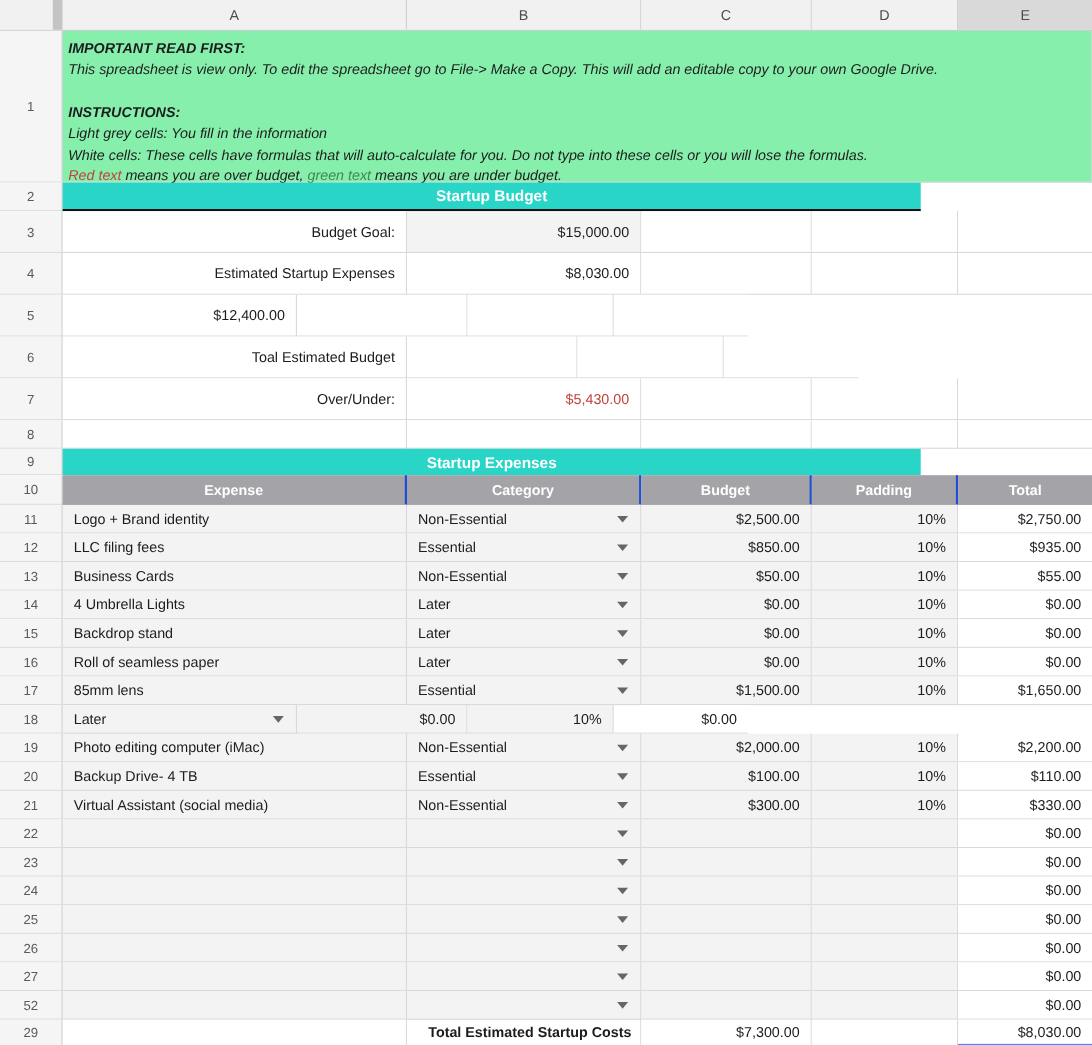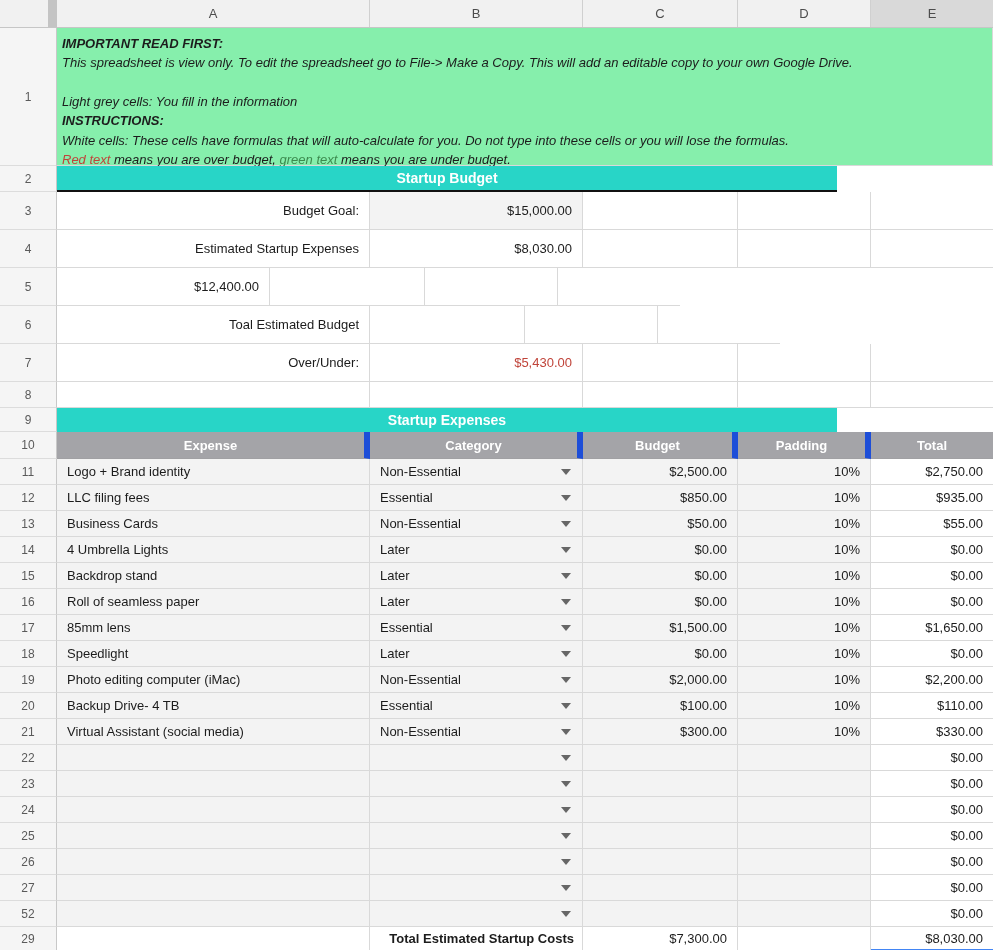--- a/index.html
+++ b/index.html
@@ -42,21 +42,21 @@
   .titlebar{width:780px;box-sizing:border-box;background:var(--teal,#28d5c7);color:#fff;
             font-weight:bold;font-size:14px;display:flex;align-items:center;justify-content:center;}
   .black-under{border-bottom:2px solid #111;}
   
   .br{height:38px;}
   .r8{height:26px;}
   
   .r10{height:27px;border-radius:10px;}
   .hcell{box-sizing:border-box;display:flex;align-items:center;justify-content:center;
          background:var(--hdrgrey,#a4a4a8);color:#fff;font-weight:bold;font-size:13px;
-         border-right:6px solid #1d4ed8;border-bottom:1px solid #a0a0a3;}
+         border-right:2px solid #1d4ed8;border-bottom:1px solid #a0a0a3;}
   .hcell.ce{border-right:0;}
   
   .erow{height:26px;}
   .dd-cell{position:relative;}
   .dd-arrow{position:absolute;right:11px;top:50%;margin-top:-3px;width:0;height:0;
             border-left:5px solid transparent;border-right:5px solid transparent;border-top:6px solid #666;}
   
   .r29{height:24px;}
   .blue-under{border-bottom:2px solid var(--blue,#4285f4);}
 </style>
@@ -74,22 +74,22 @@
     <div class="colhdr cd">D</div>
     <div class="colhdr ce selected">E</div>
   </div>
 
   <div class="row r1">
     <div class="rh">1</div>
     <div class="cell note-cell" style="display:block;">
       <div class="note-line bold">IMPORTANT READ FIRST:</div>
       <div class="note-line">This spreadsheet is view only. To edit the spreadsheet go to File-&gt; Make a Copy. This will add an editable copy to your own Google Drive.</div>
       <div class="note-blank"></div>
+      <div class="note-line bold">INSTRUCTIONS:</div>
       <div class="note-line">Light grey cells: You fill in the information</div>
-      <div class="note-line bold">INSTRUCTIONS:</div>
       <div class="note-line">White cells: These cells have formulas that will auto-calculate for you. Do not type into these cells or you will lose the formulas.</div>
       <div class="note-line"><span class="note-red">Red text</span><span> means you are over budget, </span><span class="note-green">green text</span><span> means you are under budget.</span></div>
     </div>
   </div>
 
   <div class="row r2">
     <div class="rh">2</div>
     <div class="titlebar black-under">Startup Budget</div>
   </div>
 
@@ -243,21 +243,20 @@
           <span>Essential</span>
           <span class="dd-arrow"></span>
         </div>
         <div class="cell cc right grey-bg">$1,500.00</div>
         <div class="cell cd right grey-bg">10%</div>
         <div class="cell ce right">$1,650.00</div>
       </div>
 
       <div class="row erow">
         <div class="rh">18</div>
-        <div class="cell ca left grey-bg">Speedlight</div>
         <div class="cell cb left grey-bg dd-cell">
           <span>Later</span>
           <span class="dd-arrow"></span>
         </div>
         <div class="cell cc right grey-bg">$0.00</div>
         <div class="cell cd right grey-bg">10%</div>
         <div class="cell ce right">$0.00</div>
       </div>
 
       <div class="row erow">

